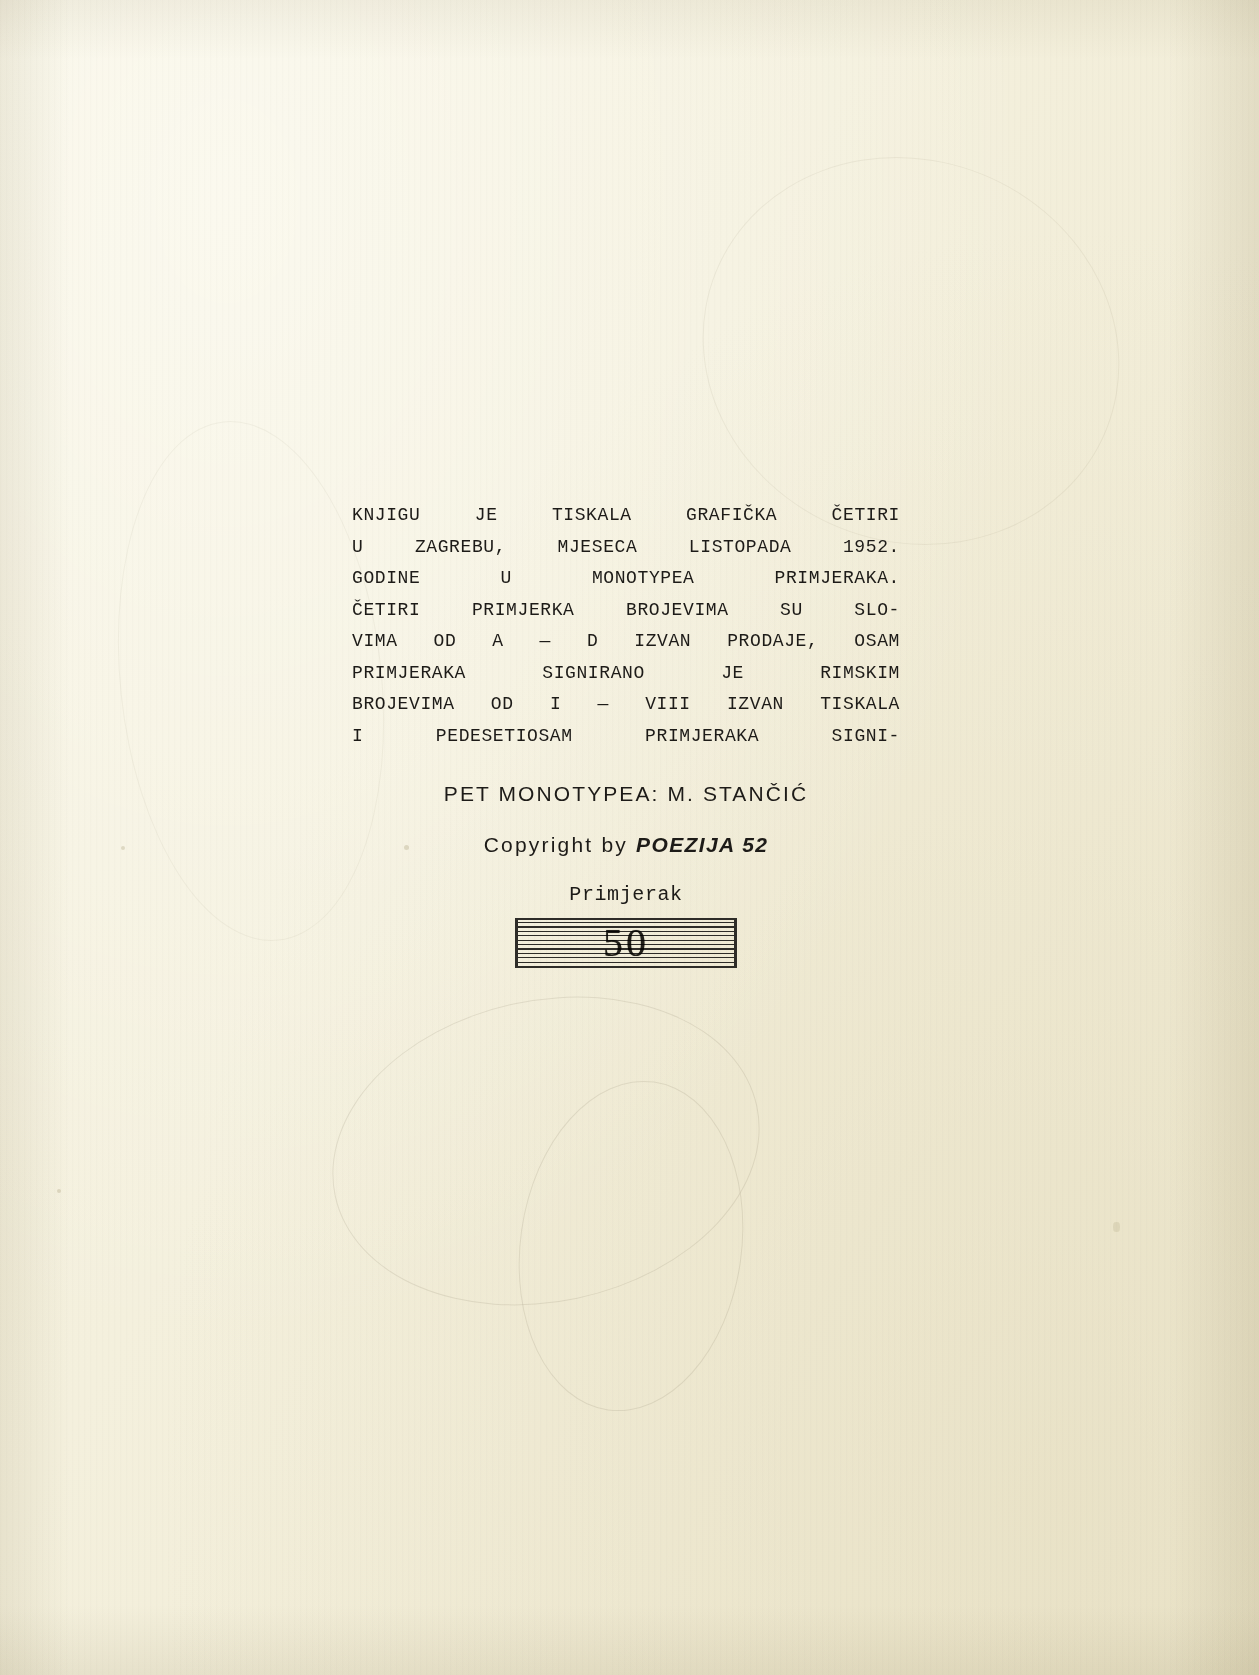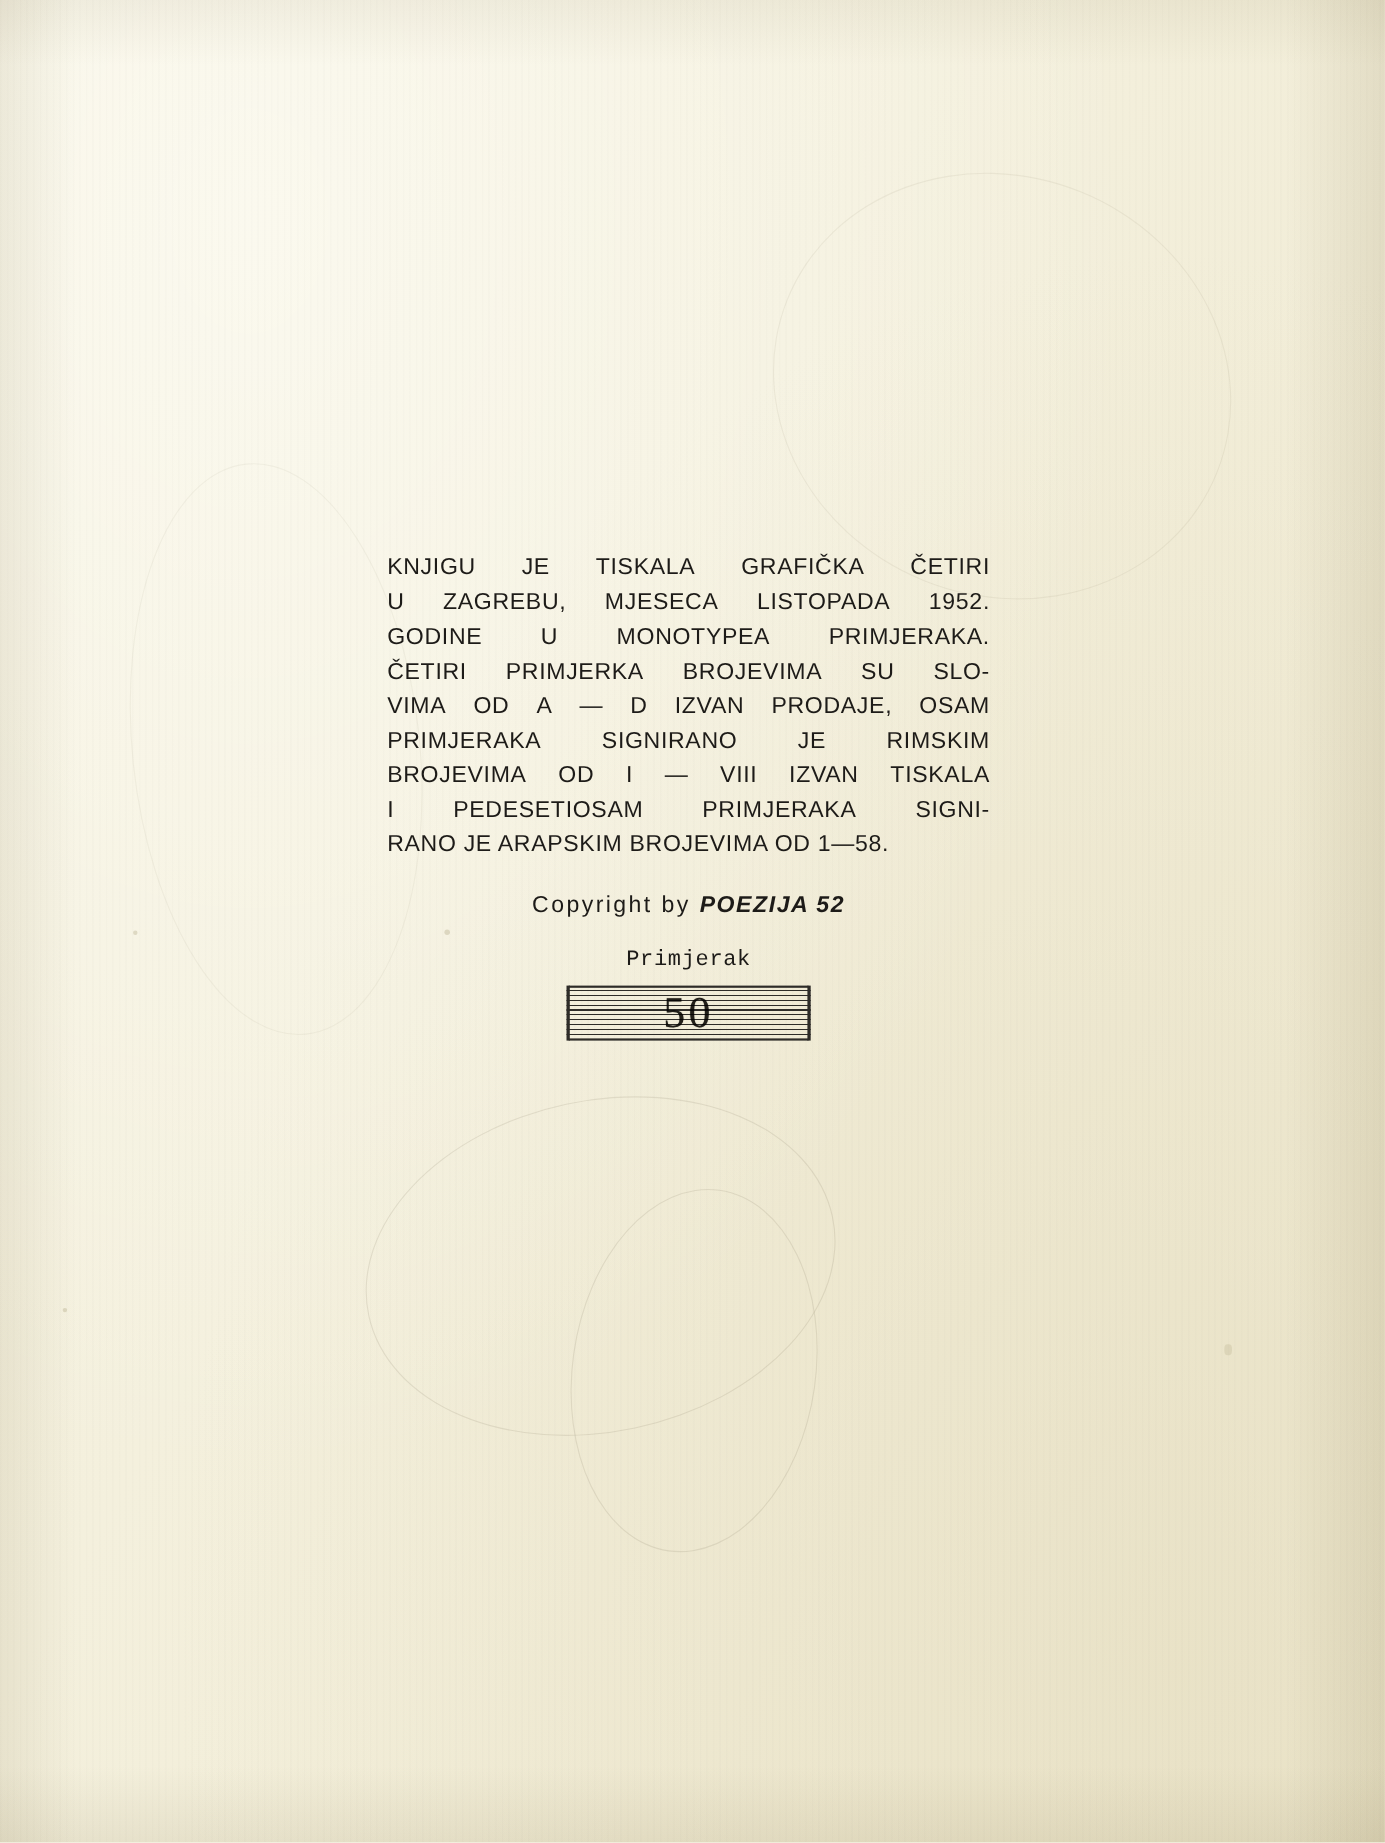--- a/index.html
+++ b/index.html
@@ -63,22 +63,22 @@
   
   .colophon {
     position: absolute;
     left: 352px;
     top: 500px;
     width: 548px;
   }
 
   .colophon-lines {
     color: #1d1b18;
-    font-family: Liberation Sans, sans-serif;
-    font-size: 21px;
+    font-family: Liberation Mono, monospace;
+    font-size: 18px;
     letter-spacing: 0.6px;
     line-height: 31.5px;
   }
   .cl-line {
     display: flex;
     justify-content: space-between;
     white-space: nowrap;
     width: 100%;
   }
   .cl-line.last { display: block; }
@@ -249,23 +249,23 @@
           <span class="w">VIII</span>
           <span class="w">IZVAN</span>
           <span class="w">TISKALA</span>
       </div>
       <div class="cl-line">
         <span class="w">I</span>
           <span class="w">PEDESETIOSAM</span>
           <span class="w">PRIMJERAKA</span>
           <span class="w">SIGNI-</span>
       </div>
-      <div class="cl-line last">RANO JE ARAPSKIM BROJEVIMA OD 1—58.</div>
     </div>
 
+    <div class="monotypea">PET MONOTYPEA: M. STANČIĆ</div>
 
     <div class="copyright">
       <span>Copyright by</span>
       <span class="title">POEZIJA 52</span>
     </div>
 
     <div class="primjerak">Primjerak</div>
 
     <div class="number-box">
       <div class="nb-cap-l"></div>

